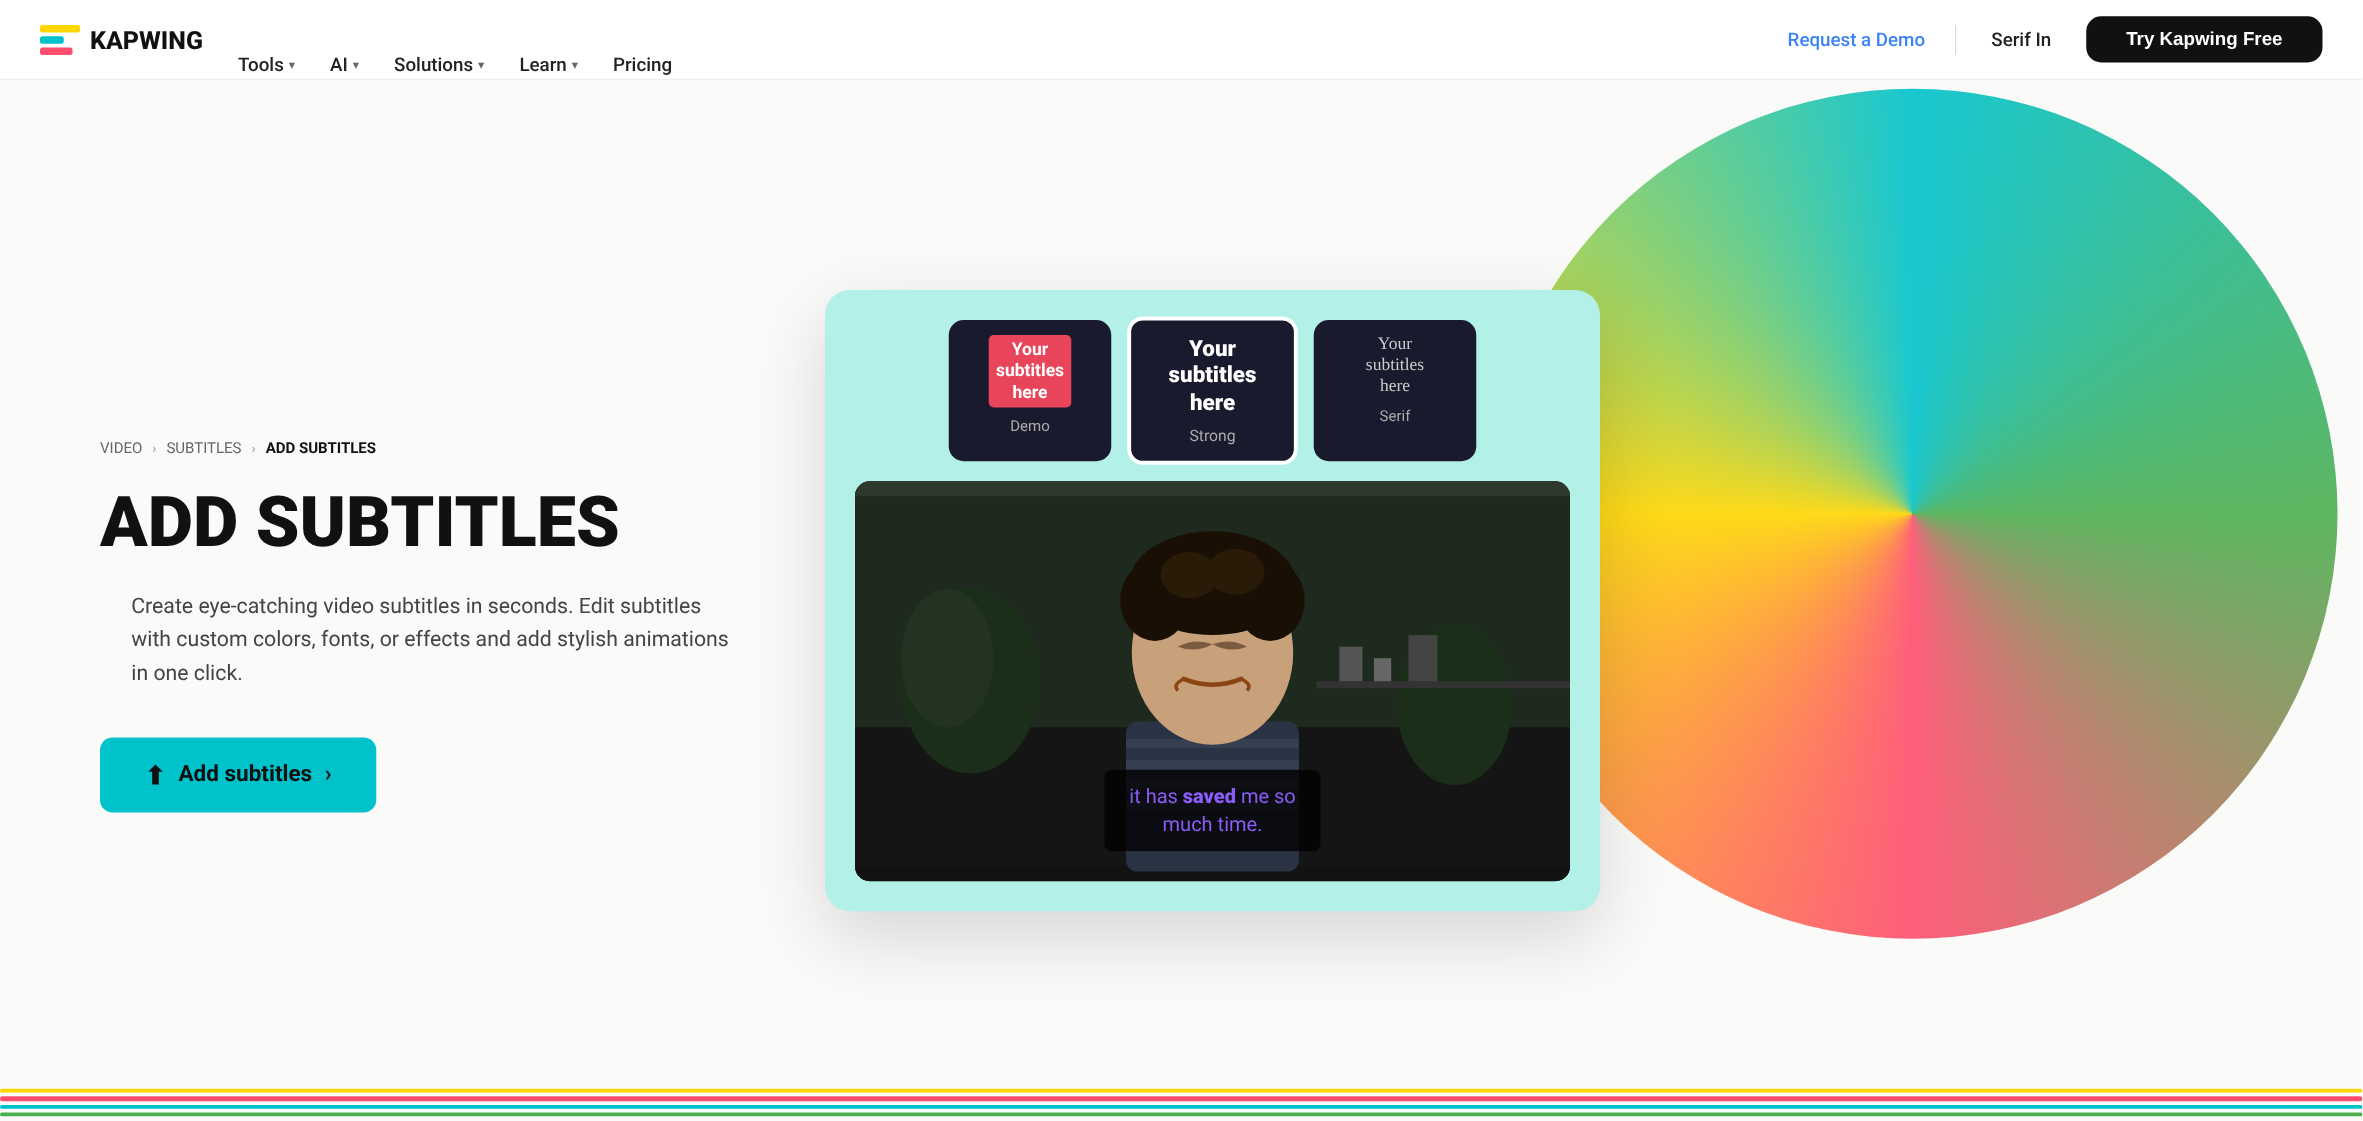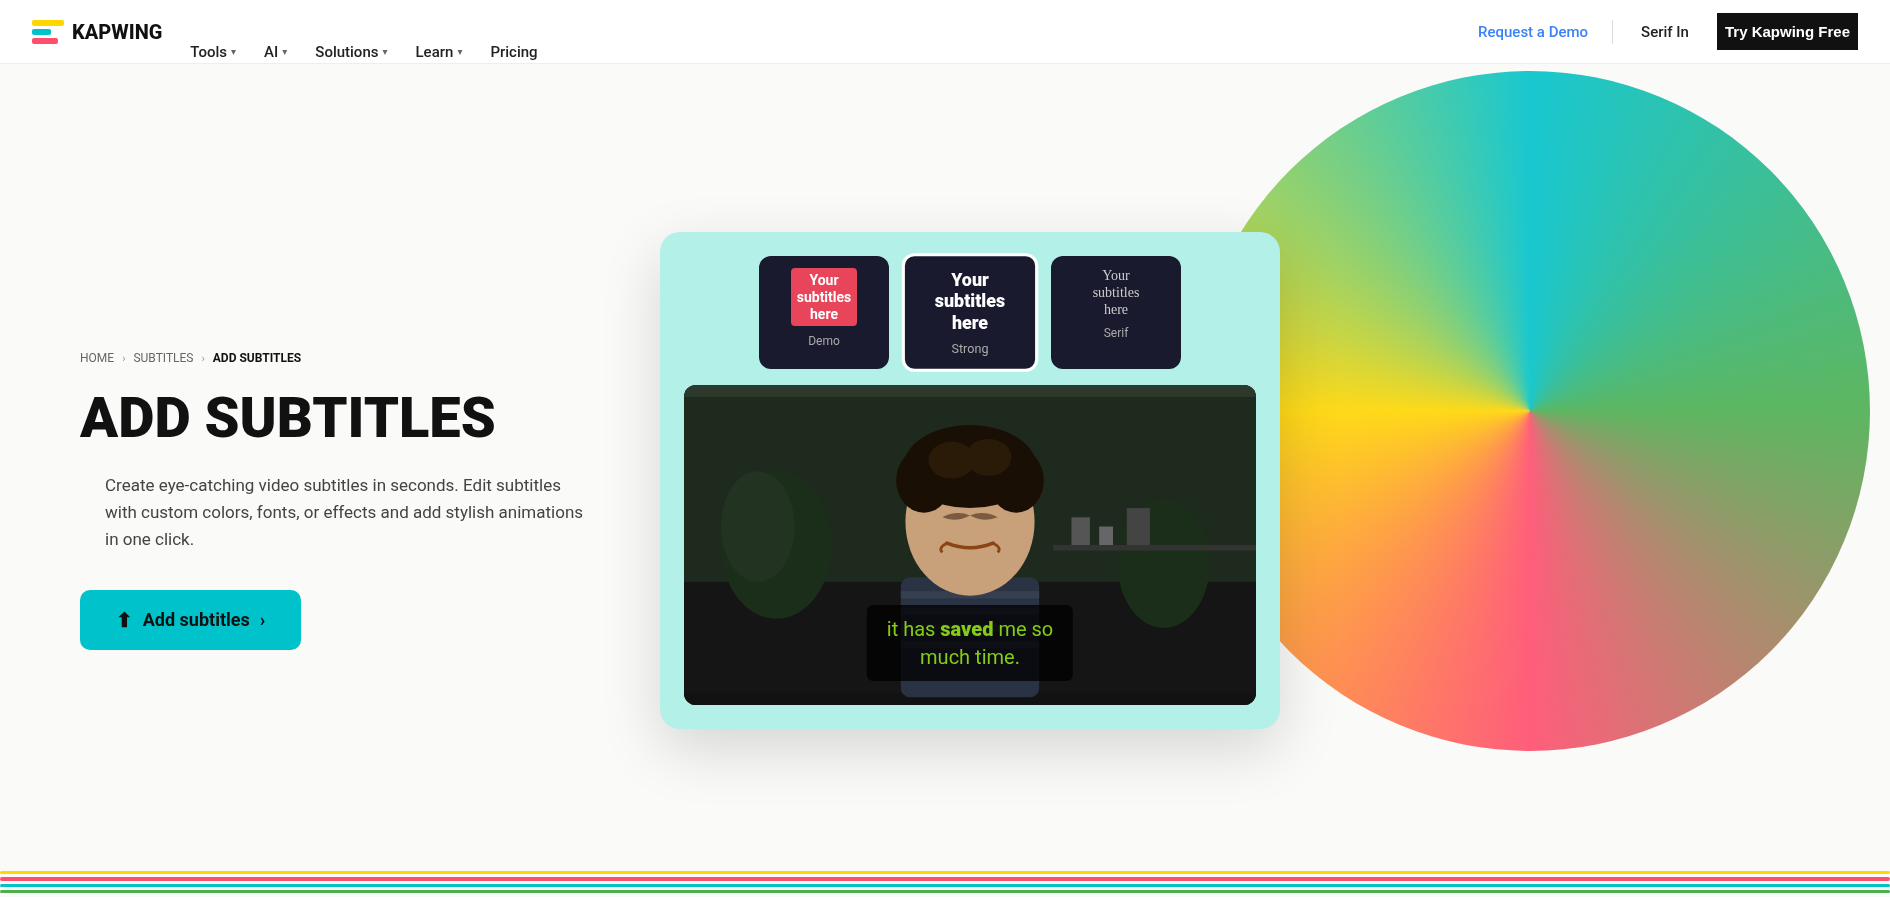--- a/index.html
+++ b/index.html
@@ -22,22 +22,22 @@
       display: flex; align-items: center; gap: 4px;
       padding: 8px 12px; font-size: 15px; color: #222; cursor: pointer;
       border-radius: 6px; font-weight: 500;
     }
     .nav-item .chevron { font-size: 10px; color: #666; }
     .nav-right { display: flex; align-items: center; gap: 16px; }
     .nav-link { font-size: 15px; color: #3b82f6; cursor: pointer; padding: 8px; font-weight: 500; }
     .divider-v { width: 1px; height: 24px; background: #ddd; }
     .btn-signin { font-size: 15px; color: #222; cursor: pointer; font-weight: 500; padding: 8px 12px; }
     .btn-try {
-      background: #111; color: #fff; border: none; padding: 10px 8px;
-      border-radius: 0; font-size: 15px; font-weight: 600; cursor: pointer;
+      background: #111; color: #fff; border: none; padding: 10px 32px;
+      border-radius: 12px; font-size: 15px; font-weight: 600; cursor: pointer;
     }
 
     
     .main {
       display: flex; align-items: center;
       min-height: calc(897px - 64px);
       padding: 0 80px;
       position: relative; overflow: hidden;
       background: #fafaf8;
     }
@@ -126,21 +126,21 @@
       width: 100%; height: 100%;
       background: linear-gradient(180deg, #2d3a2d 0%, #1a2a1a 30%, #111 100%);
       position: relative;
     }
     
     .subtitle-overlay {
       position: absolute; bottom: 24px; left: 50%; transform: translateX(-50%);
       background: rgba(0,0,0,0.75); padding: 10px 20px;
       border-radius: 6px; white-space: nowrap; text-align: center;
     }
-    .subtitle-text { font-size: 20px; color: #84cc16; line-height: 1.4; }
+    .subtitle-text { font-size: 16px; color: #8b5cf6; line-height: 1.4; }
     .subtitle-text strong { font-weight: 900; }
 
     
     .bottom-lines {
       position: absolute; bottom: 0; left: 0; right: 0; height: 30px;
       display: flex; flex-direction: column; gap: 3px; padding: 4px 0;
     }
     .line { height: 5px; border-radius: 2px; }
 
     
@@ -188,21 +188,21 @@
     <div class="divider-v"></div>
     <span class="btn-signin">Serif In</span>
     <button class="btn-try">Try Kapwing Free</button>
   </div>
 </nav>
 
 <div class="main">
 
   <div class="left-content">
     <div class="breadcrumb">
-      <a>HOME</a>
+      <a>VIDEO</a>
       <span class="sep">›</span>
       <a>SUBTITLES</a>
       <span class="sep">›</span>
       <span class="current">ADD SUBTITLES</span>
     </div>
 
     <h1 class="hero-title">
       <span>ADD SUBTITLES</span><br>
     </h1>
 

